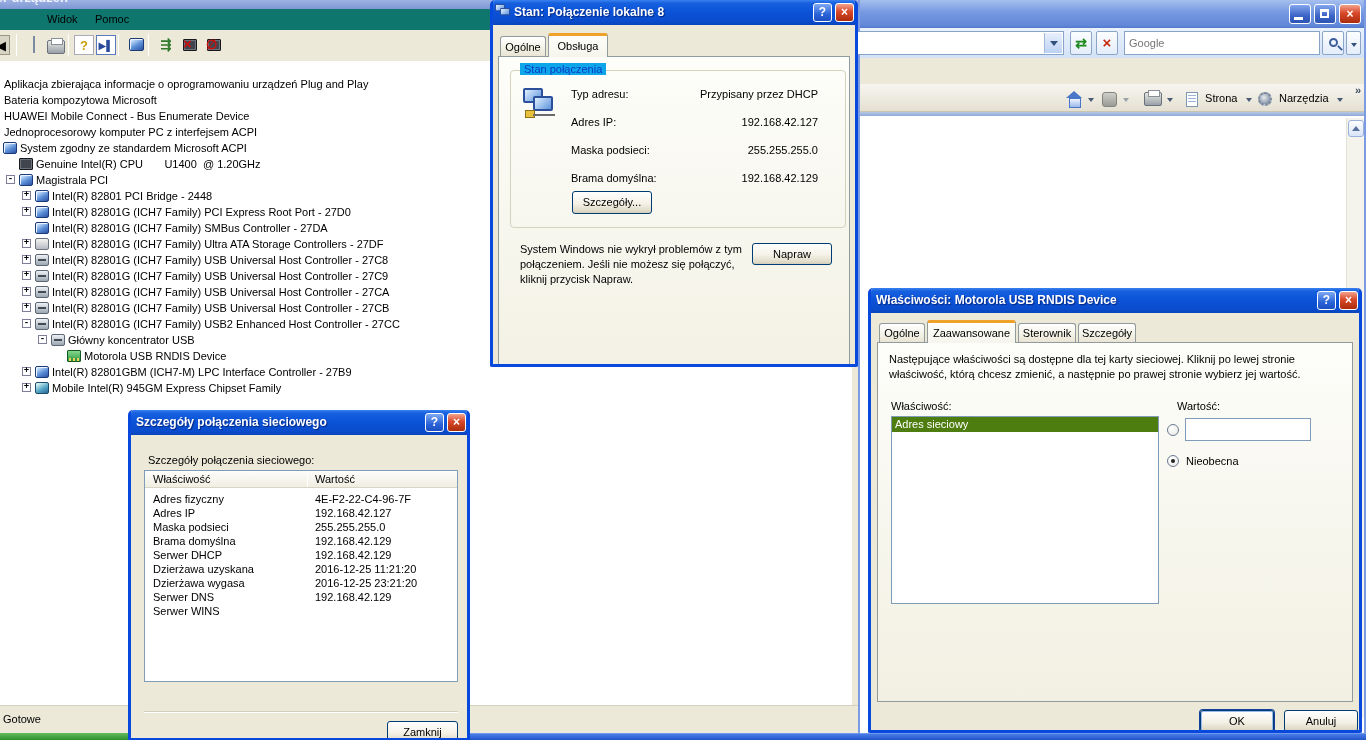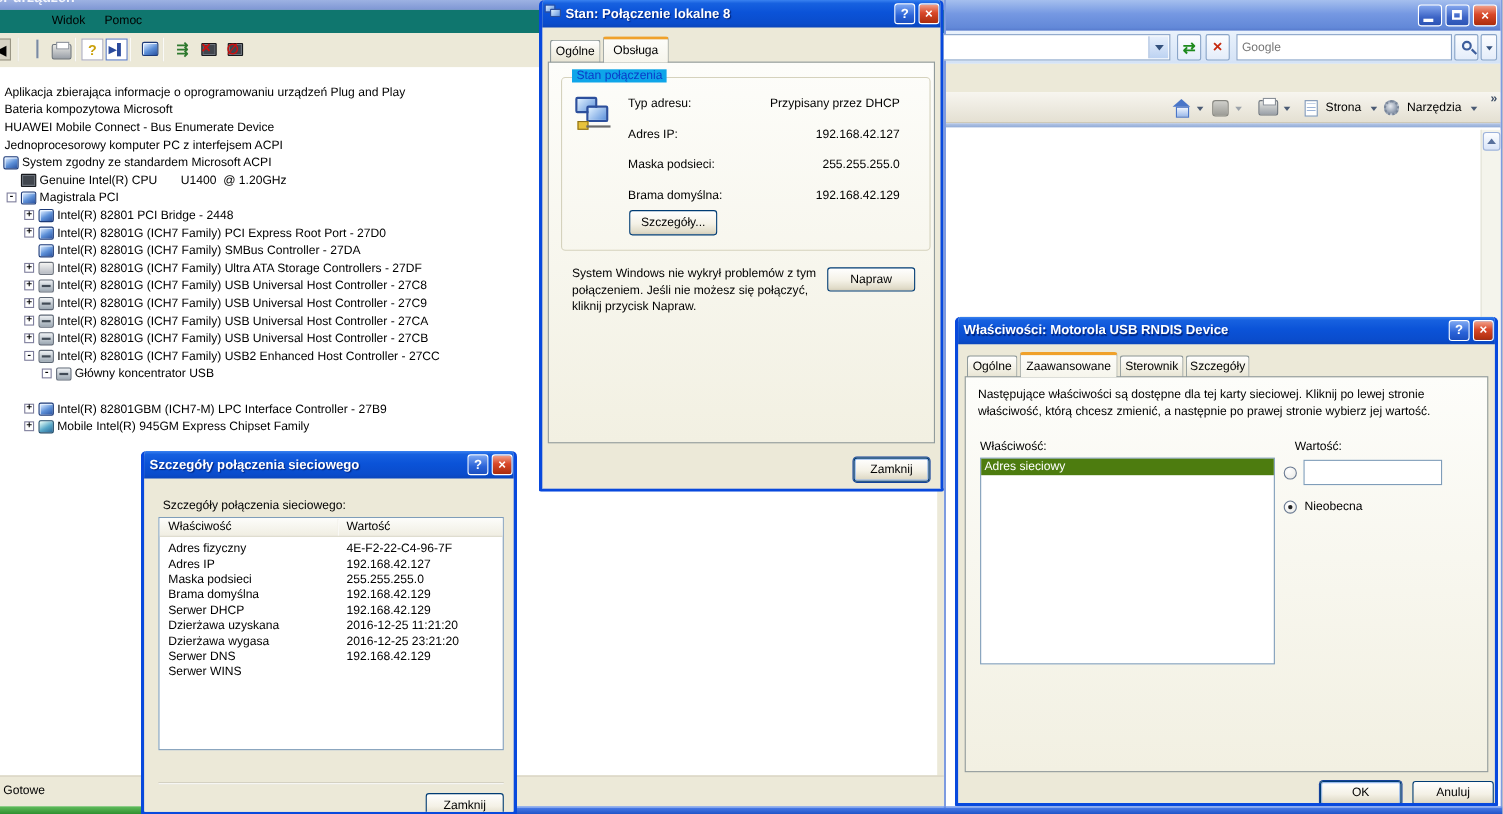--- a/index.html
+++ b/index.html
@@ -298,20 +298,24 @@
           <div class="ti" style="top: 240px;">
             <span class="exp" style="left: 22px;">-</span>
             <span class="ico ico-usb" style="left: 35px;"></span>
             <span class="tl" style="left: 52px;">Intel(R) 82801G (ICH7 Family) USB2 Enhanced Host Controller - 27CC</span>
           </div>
           <div class="ti" style="top: 256px;">
             <span class="exp" style="left: 38px;">-</span>
             <span class="ico ico-usb" style="left: 51px;"></span>
             <span class="tl" style="left: 68px;">Główny koncentrator USB</span>
           </div>
+          <div class="ti" style="top: 272px;">
+            <span class="ico ico-nic" style="left: 67px;"></span>
+            <span class="tl" style="left: 84px;">Motorola USB RNDIS Device</span>
+          </div>
           <div class="ti" style="top: 288px;">
             <span class="exp" style="left: 22px;">+</span>
             <span class="ico ico-computer" style="left: 35px;"></span>
             <span class="tl" style="left: 52px;">Intel(R) 82801GBM (ICH7-M) LPC Interface Controller - 27B9</span>
           </div>
           <div class="ti" style="top: 304px;">
             <span class="exp" style="left: 22px;">+</span>
             <span class="ico ico-gpu" style="left: 35px;"></span>
             <span class="tl" style="left: 52px;">Mobile Intel(R) 945GM Express Chipset Family</span>
           </div>
@@ -320,21 +324,21 @@
     <div id="dm-status">
       <span style="position:absolute;left:3px;">Gotowe</span>
     </div>
   </div>
 
   <div id="taskbar">
     <div id="tb-start"></div>
     <div id="tb-rest"></div>
   </div>
 
-  <div class="dlg" style="left:490px;top:0;width:368px;height:447px;z-index:4;">
+  <div class="dlg" style="left:490px;top:0;width:368px;height:367px;z-index:4;">
     <div class="titlebar">
       <span class="netico" style="left:5px;top:4px;transform:scale(.5);transform-origin:0 0;">
         <span class="m1"></span>
           <span class="m2"></span>
       </span>
       <span class="ttext" style="left:24px;">Stan: Połączenie lokalne 8</span>
       <span class="tbtn help" style="right:26px;">?</span>
       <span class="tbtn close" style="right:4px;">×</span>
     </div>
     <div class="tab" style="left:7px;top:36px;width:46px;height:21px;line-height:20px;">Ogólne</div>

